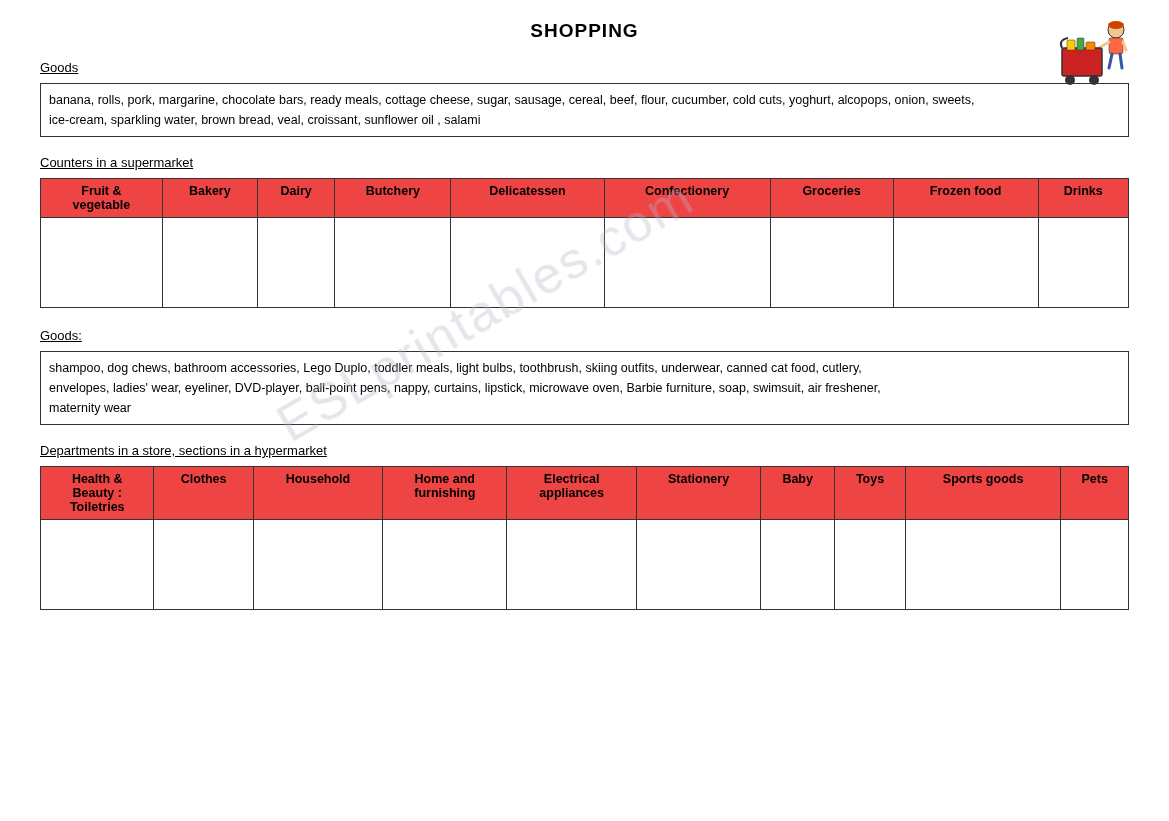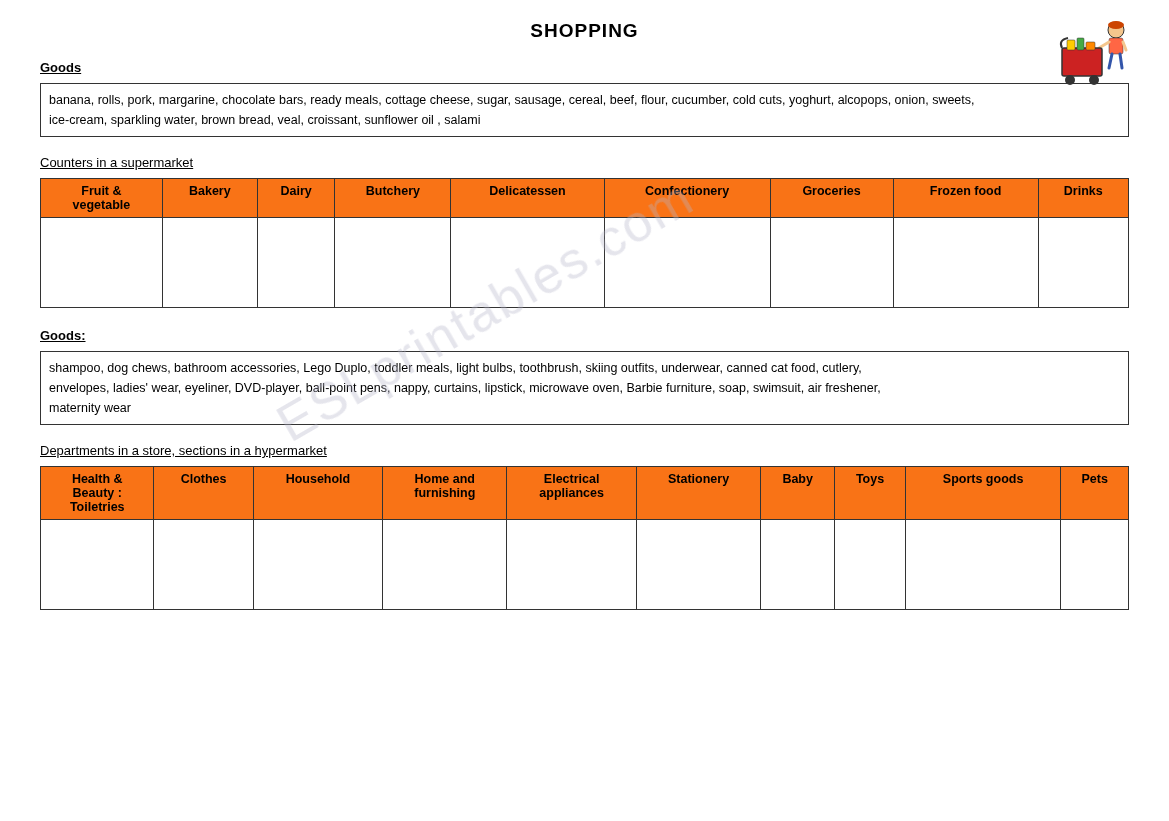--- a/index.html
+++ b/index.html
@@ -20,21 +20,21 @@
 
     .page-title {
       text-align: center;
       font-weight: bold;
       font-size: 19px;
       margin-bottom: 18px;
       letter-spacing: 1px;
     }
 
     .section-heading {
-      font-weight: bold;
+      font-weight: normal;
       text-decoration: underline;
       margin-bottom: 8px;
       font-size: 13px;
     }
 
     .goods-box {
       border: 1px solid #333;
       padding: 6px 8px;
       margin-bottom: 18px;
       font-size: 12.5px;
@@ -57,21 +57,21 @@
     table th, table td {
       border: 1px solid #333;
       padding: 5px 7px;
       vertical-align: top;
       font-size: 12.5px;
       font-weight: normal;
     }
 
     table th {
       font-weight: bold;
-      background: #f97316;
+      background: #ef4444;
     }
 
     .empty-row td {
       height: 90px;
     }
 
     .section-gap {
       margin-top: 12px;
     }
 

